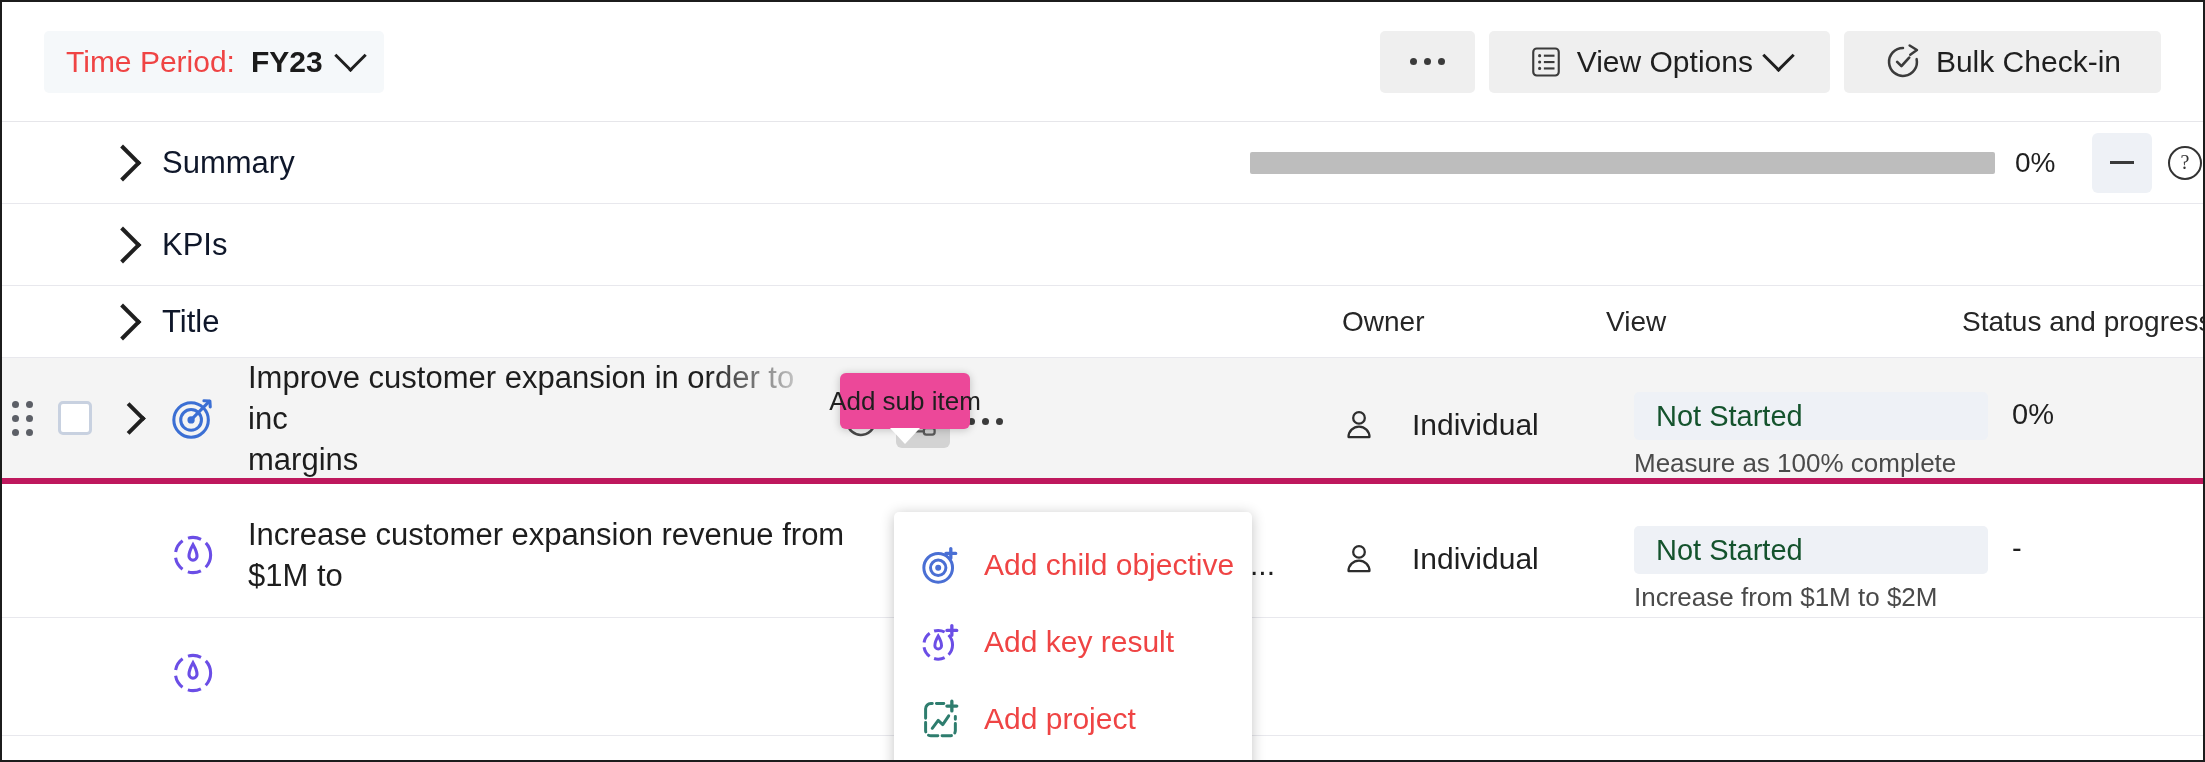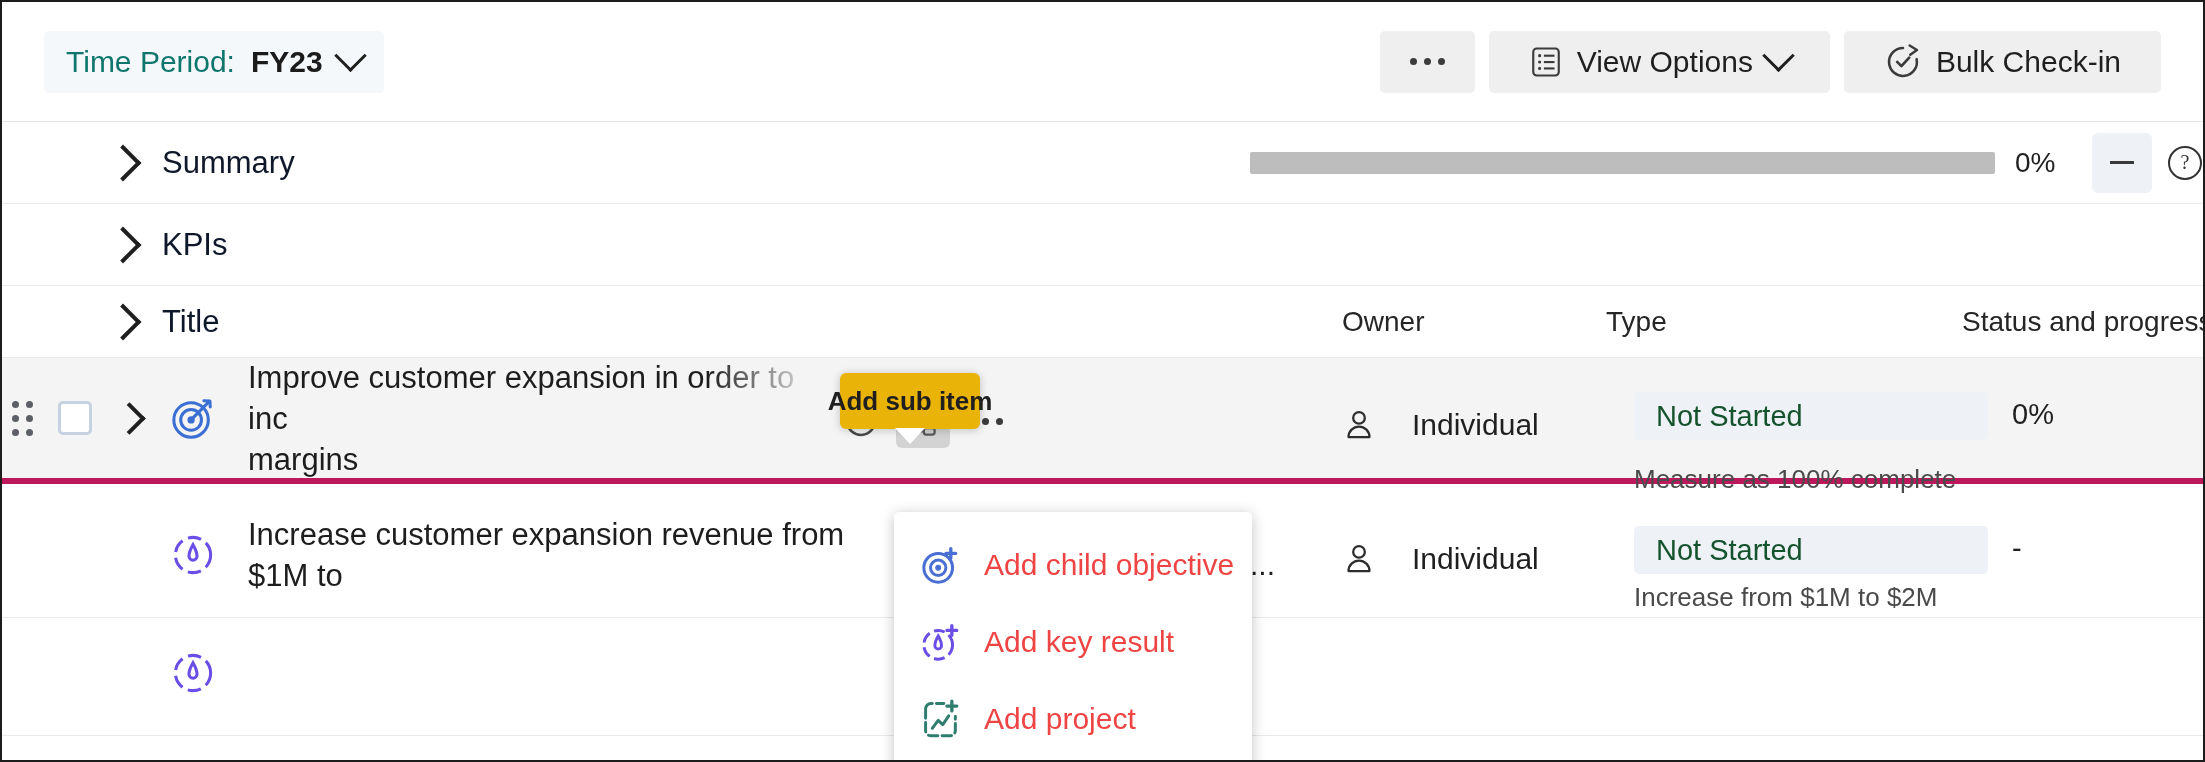--- a/index.html
+++ b/index.html
@@ -39,21 +39,21 @@
     align-items: center;
     gap: 16px;
     padding: 0 22px;
     background: #f5f8fa;
     border-radius: 5px;
     font-size: 30px;
     color: #1f1f1f;
     cursor: pointer;
     white-space: nowrap;
   }
-  .time-period .tp-label { color: #0f766e; }
+  .time-period .tp-label { color: #ef4444; }
   .time-period .tp-value { font-weight: bold; color: #1b1b1b; }
   .chev {
     display: inline-block;
     width: 20px; height: 20px;
     border-right: 3.5px solid #1f1f1f;
     border-bottom: 3.5px solid #1f1f1f;
     transform: rotate(45deg) translate(-4px,-4px);
   }
   .toolbar-right {
     margin-left: auto;
@@ -279,33 +279,32 @@
     position: absolute;
     font-size: 30px;
     color: #1f1f1f;
   }
 
   
   .tooltip {
     position: absolute;
     left: 838px;
     top: 371px;
-    width: 140px;
+    width: 130px;
     height: 56px;
-    background: #eab308;
+    background: #ec4899;
     border-radius: 6px;
     box-shadow: 0 1px 9px rgba(0,0,0,0.22);
     display: flex;
     align-items: center;
     justify-content: center;
     font-size: 26px;
     color: #1f1f1f;
     z-index: 40;
     white-space: nowrap;
-    font-weight: bold;
   }
   .tooltip:after {
     content: "";
     position: absolute;
     bottom: -15px;
     left: 50%;
     margin-left: -15px;
     width: 0; height: 0;
     border-left: 15px solid transparent;
     border-right: 15px solid transparent;
@@ -399,21 +398,21 @@
 
   <div class="row row-kpis">
     <span class="row-chevron"></span>
     <span class="row-title-text">KPIs</span>
   </div>
 
   <div class="row row-header">
     <span class="row-chevron"></span>
     <span class="row-title-text">Title</span>
     <span class="col-head" style="left:1340px;">Owner</span>
-    <span class="col-head" style="left:1604px;">Type</span>
+    <span class="col-head" style="left:1604px;">View</span>
     <span class="col-head" style="left:1960px; white-space:nowrap;">Status and progress</span>
   </div>
 
   <div class="row row-item1">
     <span class="drag-handle">
         <i></i>
         <i></i>
         <i></i>
         <i></i>
         <i></i>
@@ -460,21 +459,21 @@
 
     <div class="col-owner" style="top:50px;">
       <svg width="34" height="34" viewBox="0 0 24 24">
         <circle cx="12" cy="7" r="4.1" fill="none" stroke="#2d2d2d" stroke-width="1.6"></circle>
         <path d="M4.6 20.5a7.4 7.4 0 0 1 14.8 0z" fill="none" stroke="#2d2d2d" stroke-width="1.6" stroke-linejoin="round"></path>
       </svg>
       <span>Individual</span>
     </div>
     <div class="status-pill" style="top:34px;">Not Started</div>
     <span class="status-pct" style="top:40px;">0%</span>
-    <span class="status-sub" style="top:106px;">Measure as 100% complete</span>
+    <span class="status-sub" style="top:90px;">Measure as 100% complete</span>
   </div>
 
   <div class="row row-item2">
     <svg class="item-icon" viewBox="0 0 24 24">
       <circle cx="12" cy="12" r="9.2" fill="none" stroke="#6b4ee6" stroke-width="1.6" stroke-dasharray="7 3.1"></circle>
       <path d="M12 6.6 C13.5 9.2 14.1 11.1 14.1 12.6 a2.1 2.1 0 0 1 -4.2 0 C9.9 11.1 10.5 9.2 12 6.6 z" fill="none" stroke="#6b4ee6" stroke-width="1.6"></path>
     </svg>
     <div class="item-title-wrap kr">
       <span>Increase customer expansion revenue from $1M to</span>
     </div>

